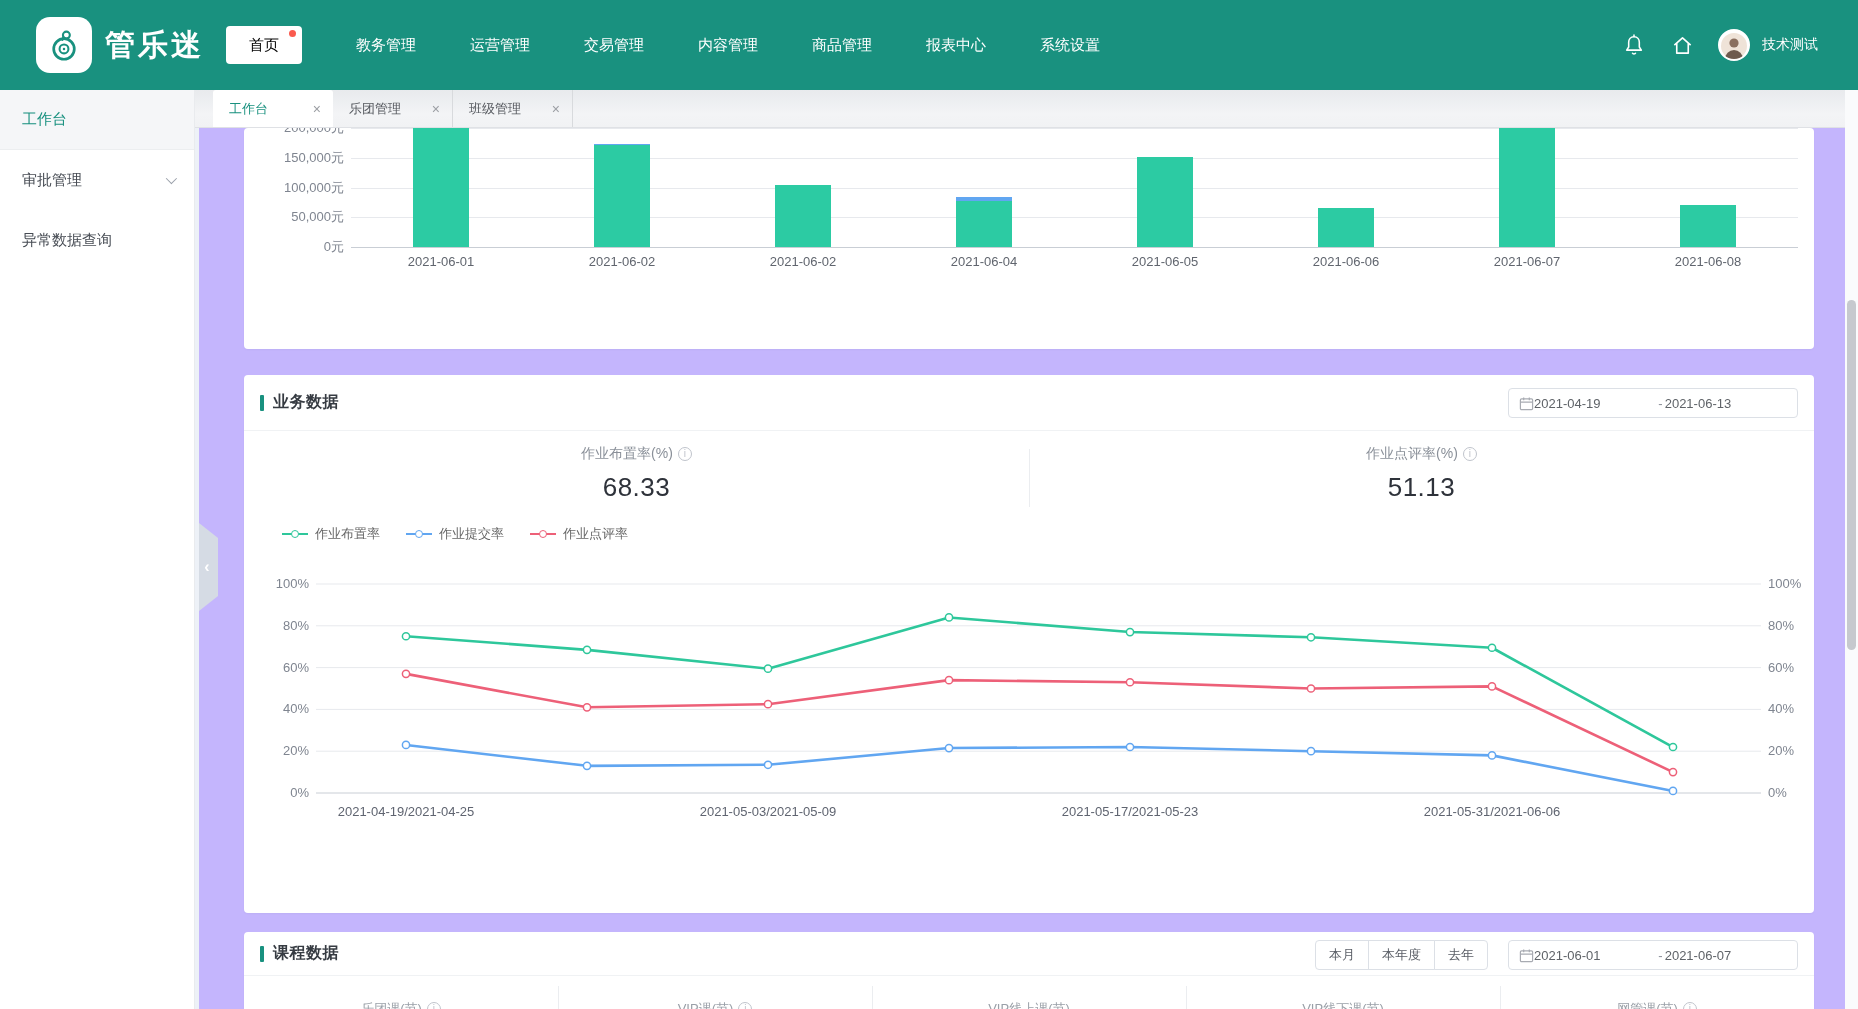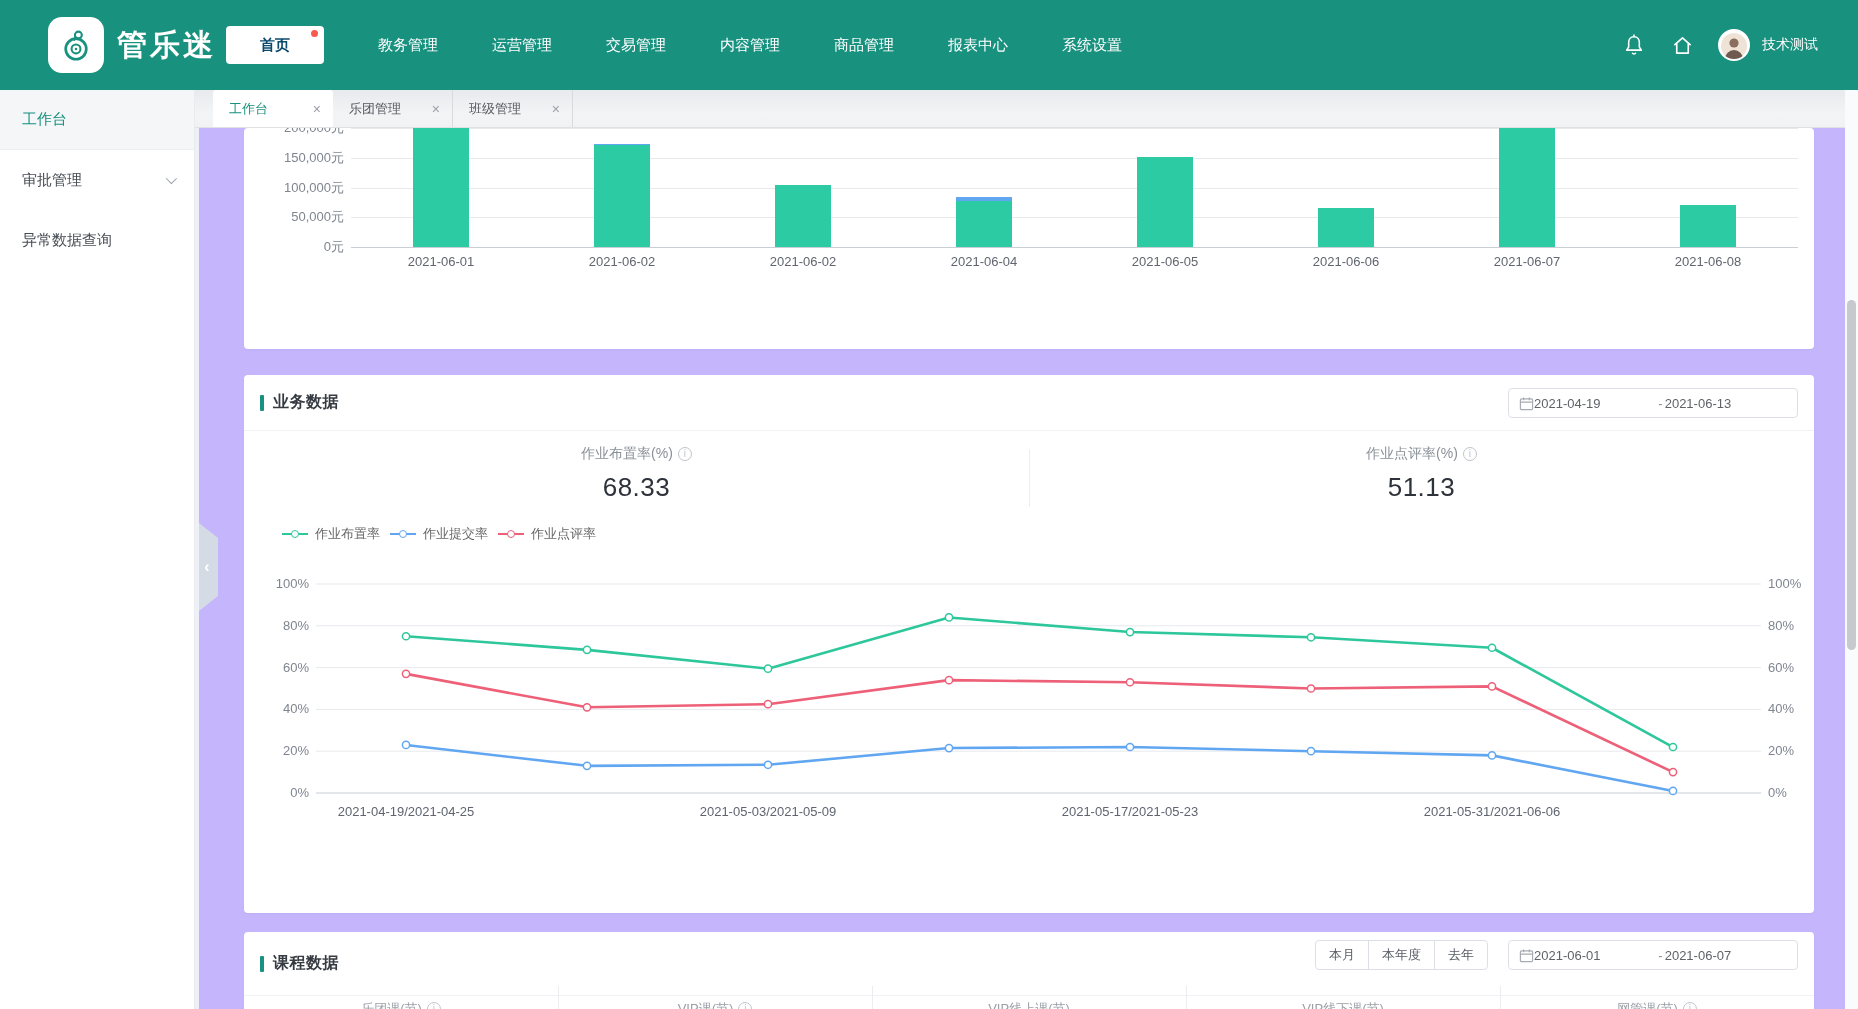--- a/index.html
+++ b/index.html
@@ -1,26 +1,26 @@
 <!DOCTYPE html>
 <html><head>
 <meta charset="utf-8">
 <style>
   *{margin:0;padding:0;box-sizing:border-box}
   html,body{width:1858px;height:1009px;overflow:hidden}
   body{font-family:"Liberation Sans","DejaVu Sans",sans-serif;background:#EDF1F7;position:relative;-webkit-font-smoothing:antialiased}
 
   
   .navbar{position:absolute;left:0;top:0;width:1858px;height:90px;background:#19917F;display:flex;align-items:center;z-index:40}
-  .logo{display:flex;align-items:center;flex:0 0 auto;width:212px;padding-left:48px}
+  .logo{display:flex;align-items:center;flex:0 0 auto;width:212px;padding-left:36px}
   .logo-icon{width:56px;height:56px;background:#fff;border-radius:14px;display:flex;align-items:center;justify-content:center;flex:0 0 auto}
   .logo-text{color:#fff;font-size:30px;font-weight:700;letter-spacing:3px;margin-left:13px;white-space:nowrap}
   .nav-menu{display:flex;align-items:center;gap:54px;margin-left:14px}
   .nav-item{color:#fff;font-size:15px;cursor:pointer;white-space:nowrap}
-  .nav-pill{position:relative;background:#fff;color:#0c4a6e;font-weight:700;height:38px;line-height:38px;padding:0 34px;border-radius:4px}
+  .nav-pill{position:relative;background:#fff;color:#000000;font-weight:400;height:38px;line-height:38px;padding:0 23px;border-radius:4px}
   .badge-dot{position:absolute;top:4px;right:6px;width:7px;height:7px;border-radius:50%;background:#FA5A4E}
   .nav-right{margin-left:auto;display:flex;align-items:center;gap:24px;padding-right:40px}
   .nav-ic{width:24px;height:24px;display:inline-flex;align-items:center;justify-content:center}
   .avatar{width:32px;height:32px;border-radius:50%;background:#fff;overflow:hidden;display:inline-flex;align-items:flex-end;justify-content:center;border:2px solid #fff}
   .user-name{color:#fff;font-size:14px;margin-left:-12px}
 
   
   .tabbar{position:absolute;left:195px;top:90px;width:1663px;height:38px;background:linear-gradient(180deg,#E8EAED 0%,#F3F4F6 65%,#F1F2F4 100%);border-bottom:1px solid #DFE1E5;display:flex;align-items:stretch;padding-left:18px;z-index:30}
   .tab{width:120px;display:flex;align-items:center;padding:0 12px 0 16px;font-size:13px;color:#55585E;cursor:pointer}
   .tab .close{margin-left:auto;color:#9B9EA3;font-size:14px;line-height:1}
@@ -34,21 +34,21 @@
   .chev-down{width:8px;height:8px;border-right:1.5px solid #9AA0AA;border-bottom:1.5px solid #9AA0AA;transform:rotate(45deg) translateY(-2px);margin-left:auto}
 
   
   .content{position:absolute;left:199px;top:128px;width:1650px;height:881px;background:#c4b5fd;z-index:10}
   .panel{position:absolute;left:45px;width:1570px;background:#fff;border-radius:4px;box-shadow:0 1px 2px rgba(20,40,60,.04)}
   .panel1{top:0;height:221px;overflow:hidden}
   .panel2{top:247px;height:538px}
   .panel3{top:804px;height:160px;overflow:hidden}
 
   .sec-head{position:absolute;left:0;top:0;right:0;height:56px;border-bottom:1px solid #F0F2F4;display:flex;align-items:center;padding-left:16px}
-  .panel3 .sec-head{height:64px}
+  .panel3 .sec-head{height:44px}
   .sec-bar{width:4px;height:16px;background:#19917F;border-radius:1px;margin-right:9px}
   .sec-title{font-size:16px;color:#363B42;font-weight:600;letter-spacing:.5px}
 
   .date-picker{position:absolute;top:13px;right:16px;width:290px;height:30px;border:1px solid #DCE0E6;border-radius:4px;background:#fff;display:flex;align-items:center;padding:0 10px;font-size:13px;color:#5F6368}
   .panel3 .date-picker{top:8px}
   .date-picker .dstart,.date-picker .dend{flex:1;text-align:left}
   .date-picker .dsep{color:#8A8F98;padding:0 2px}
   .cal-ic{flex:0 0 auto;display:inline-flex}
 
   .btn-group{position:absolute;top:8px;right:326px;display:flex}
@@ -58,21 +58,21 @@
   .rbtn:last-child{border-radius:0 4px 4px 0}
 
   
   .stats-row{position:absolute;left:0;top:70px;right:0;height:66px;display:flex}
   .stat-col{flex:1;text-align:center;position:relative}
   .stat-col + .stat-col::before{content:'';position:absolute;left:0;top:4px;bottom:4px;width:1px;background:#EBEDF0}
   .stat-label{font-size:14px;color:#8A9099}
   .stat-val{font-size:26px;color:#2E323A;margin-top:9px;font-weight:500;letter-spacing:.5px}
   .info-ic{display:inline-block;width:14px;height:14px;border:1px solid #C0C4CC;border-radius:50%;font-size:10px;line-height:12px;text-align:center;color:#C0C4CC;font-style:normal;margin-left:5px;vertical-align:1px}
 
-  .legend{position:absolute;left:38px;top:150px;display:flex;align-items:center;gap:10px;font-size:13px;color:#666}
+  .legend{position:absolute;left:38px;top:150px;display:flex;align-items:center;gap:26px;font-size:13px;color:#666}
   .litem{display:flex;align-items:center;cursor:pointer}
   .lmark{display:inline-block;width:26px;height:2px;position:relative;margin-right:7px}
   .lcirc{position:absolute;left:9px;top:-3px;width:8px;height:8px;border:1.6px solid;border-radius:50%;background:#fff}
 
   
   #bar-chart{position:absolute;inset:0}
   .gridline{position:absolute;height:1px;background:#E7E9ED}
   .gridline.axis{background:#C9CED5}
   .ytick{position:absolute;width:100px;text-align:right;font-size:13px;color:#7F8590;transform:translateY(-50%);white-space:nowrap}
   .bar{position:absolute}

